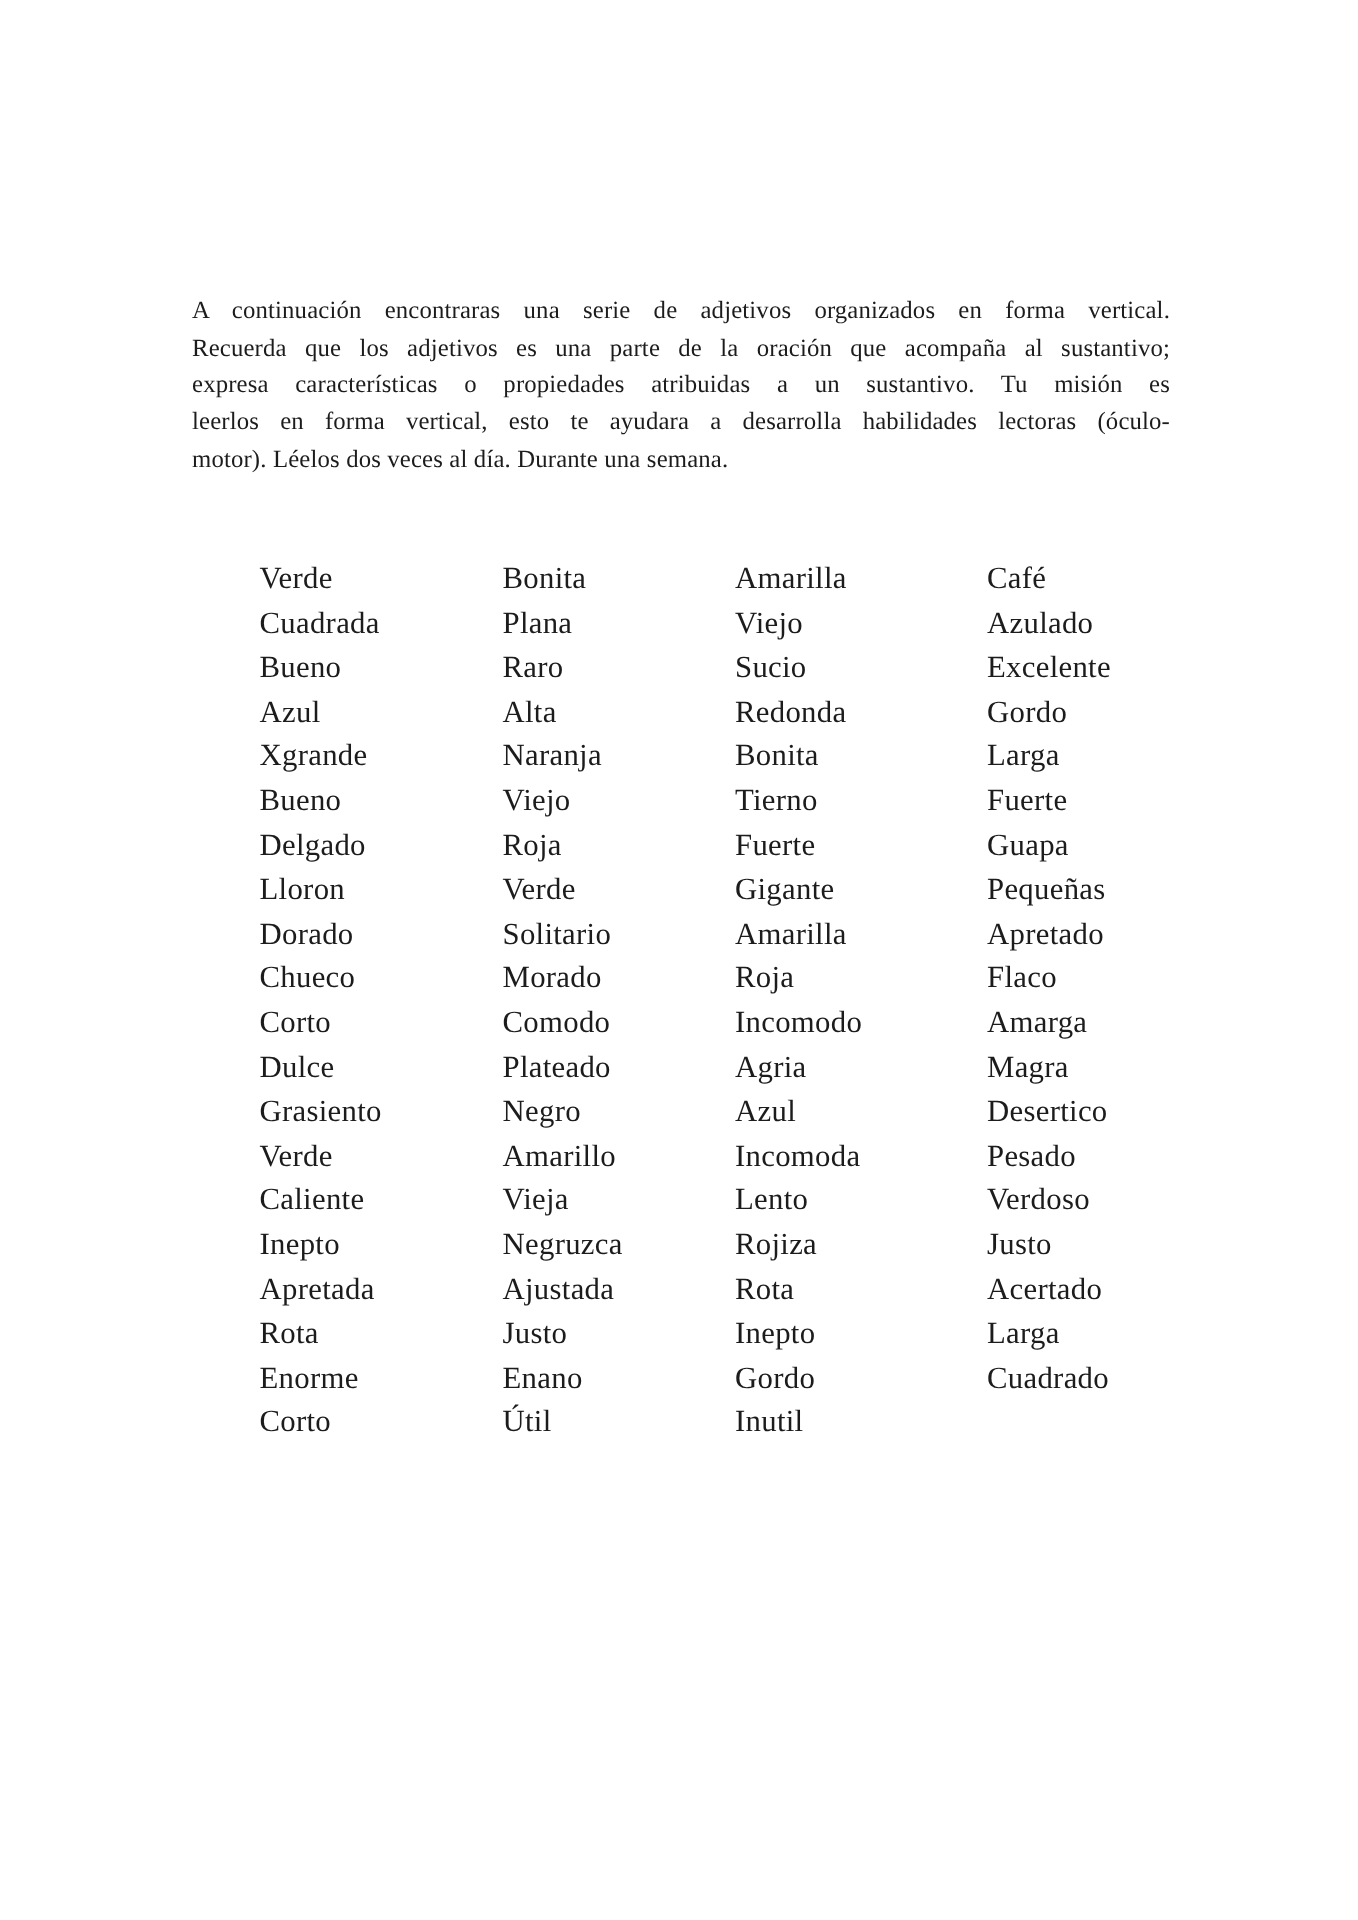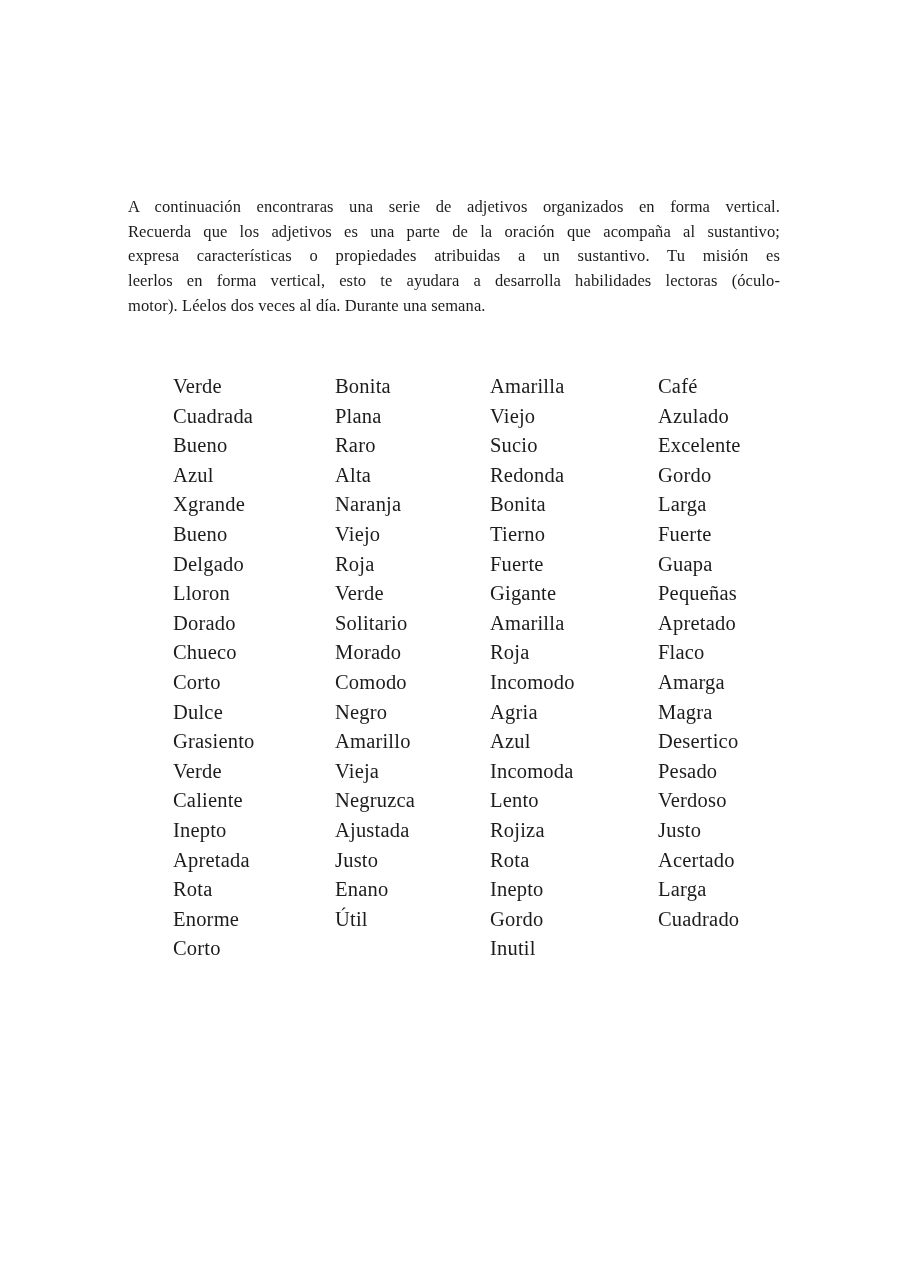--- a/index.html
+++ b/index.html
@@ -98,20 +98,21 @@
         <div class="word">Plana</div>
         <div class="word">Raro</div>
         <div class="word">Alta</div>
         <div class="word">Naranja</div>
         <div class="word">Viejo</div>
         <div class="word">Roja</div>
         <div class="word">Verde</div>
         <div class="word">Solitario</div>
         <div class="word">Morado</div>
         <div class="word">Comodo</div>
+        <div class="word">Plateado</div>
         <div class="word">Negro</div>
         <div class="word">Amarillo</div>
         <div class="word">Vieja</div>
         <div class="word">Negruzca</div>
         <div class="word">Ajustada</div>
         <div class="word">Justo</div>
         <div class="word">Enano</div>
         <div class="word">Útil</div>
       </div>
     <div class="adjective-column col-2">

